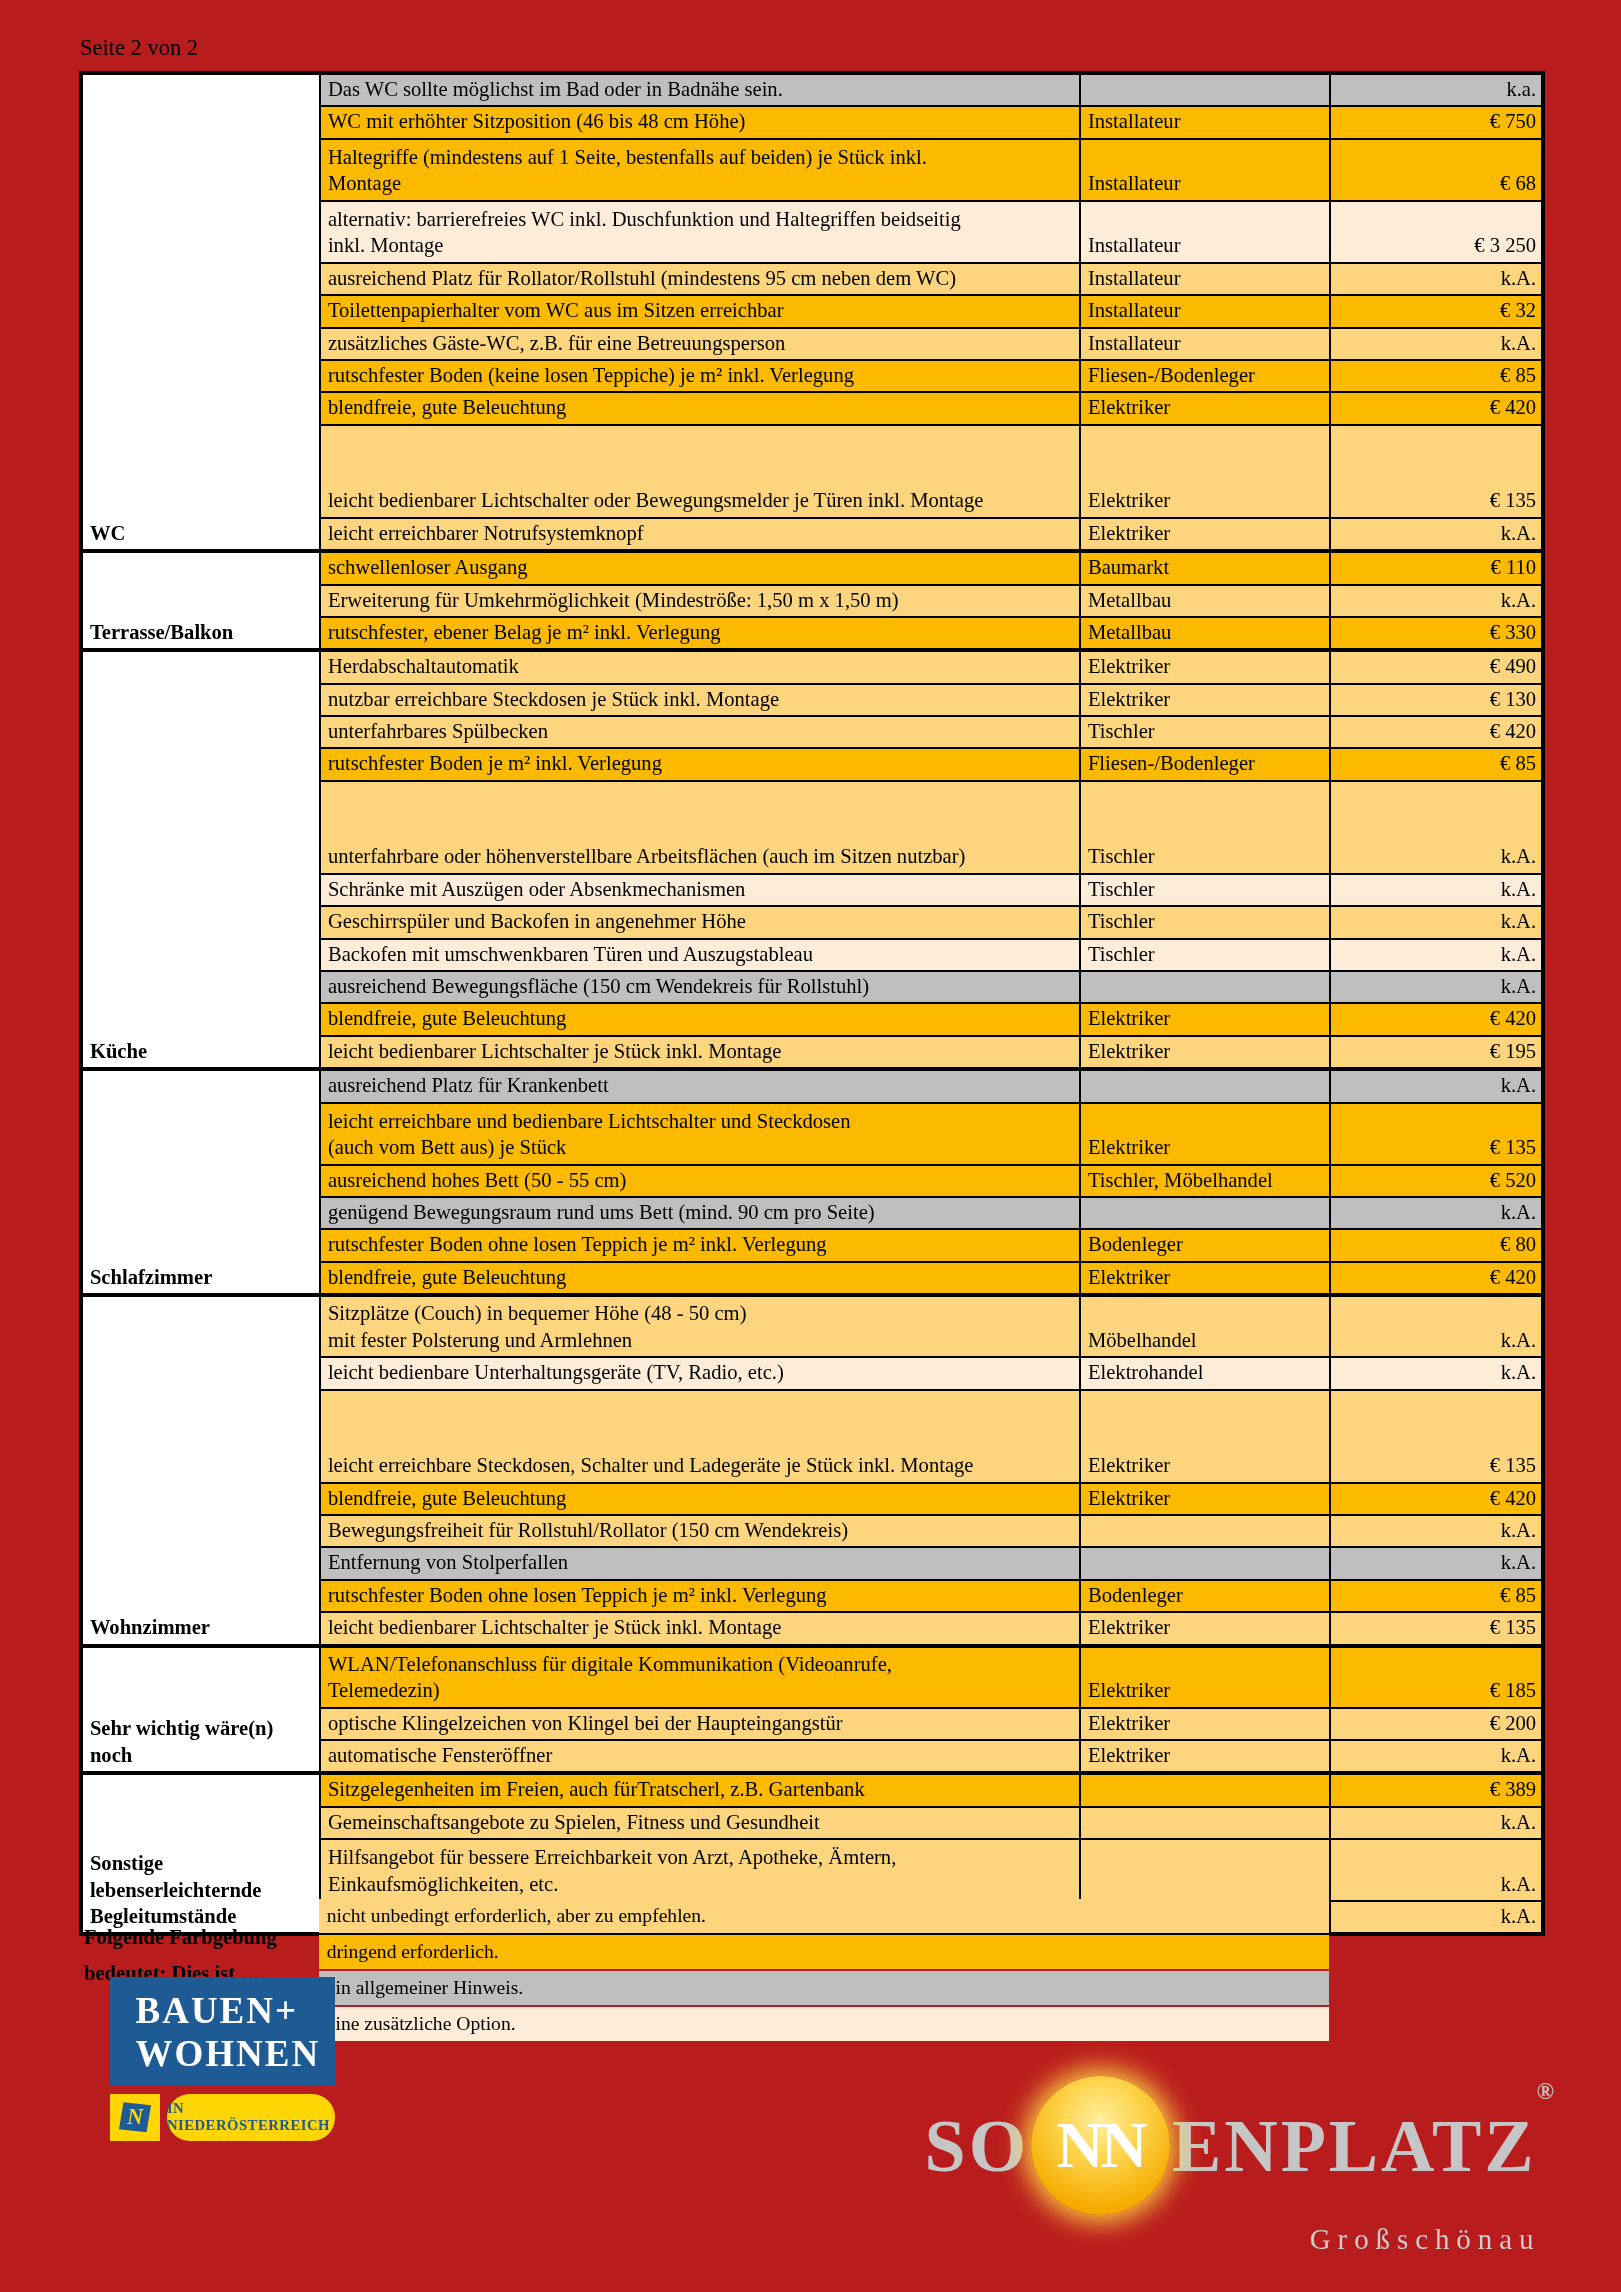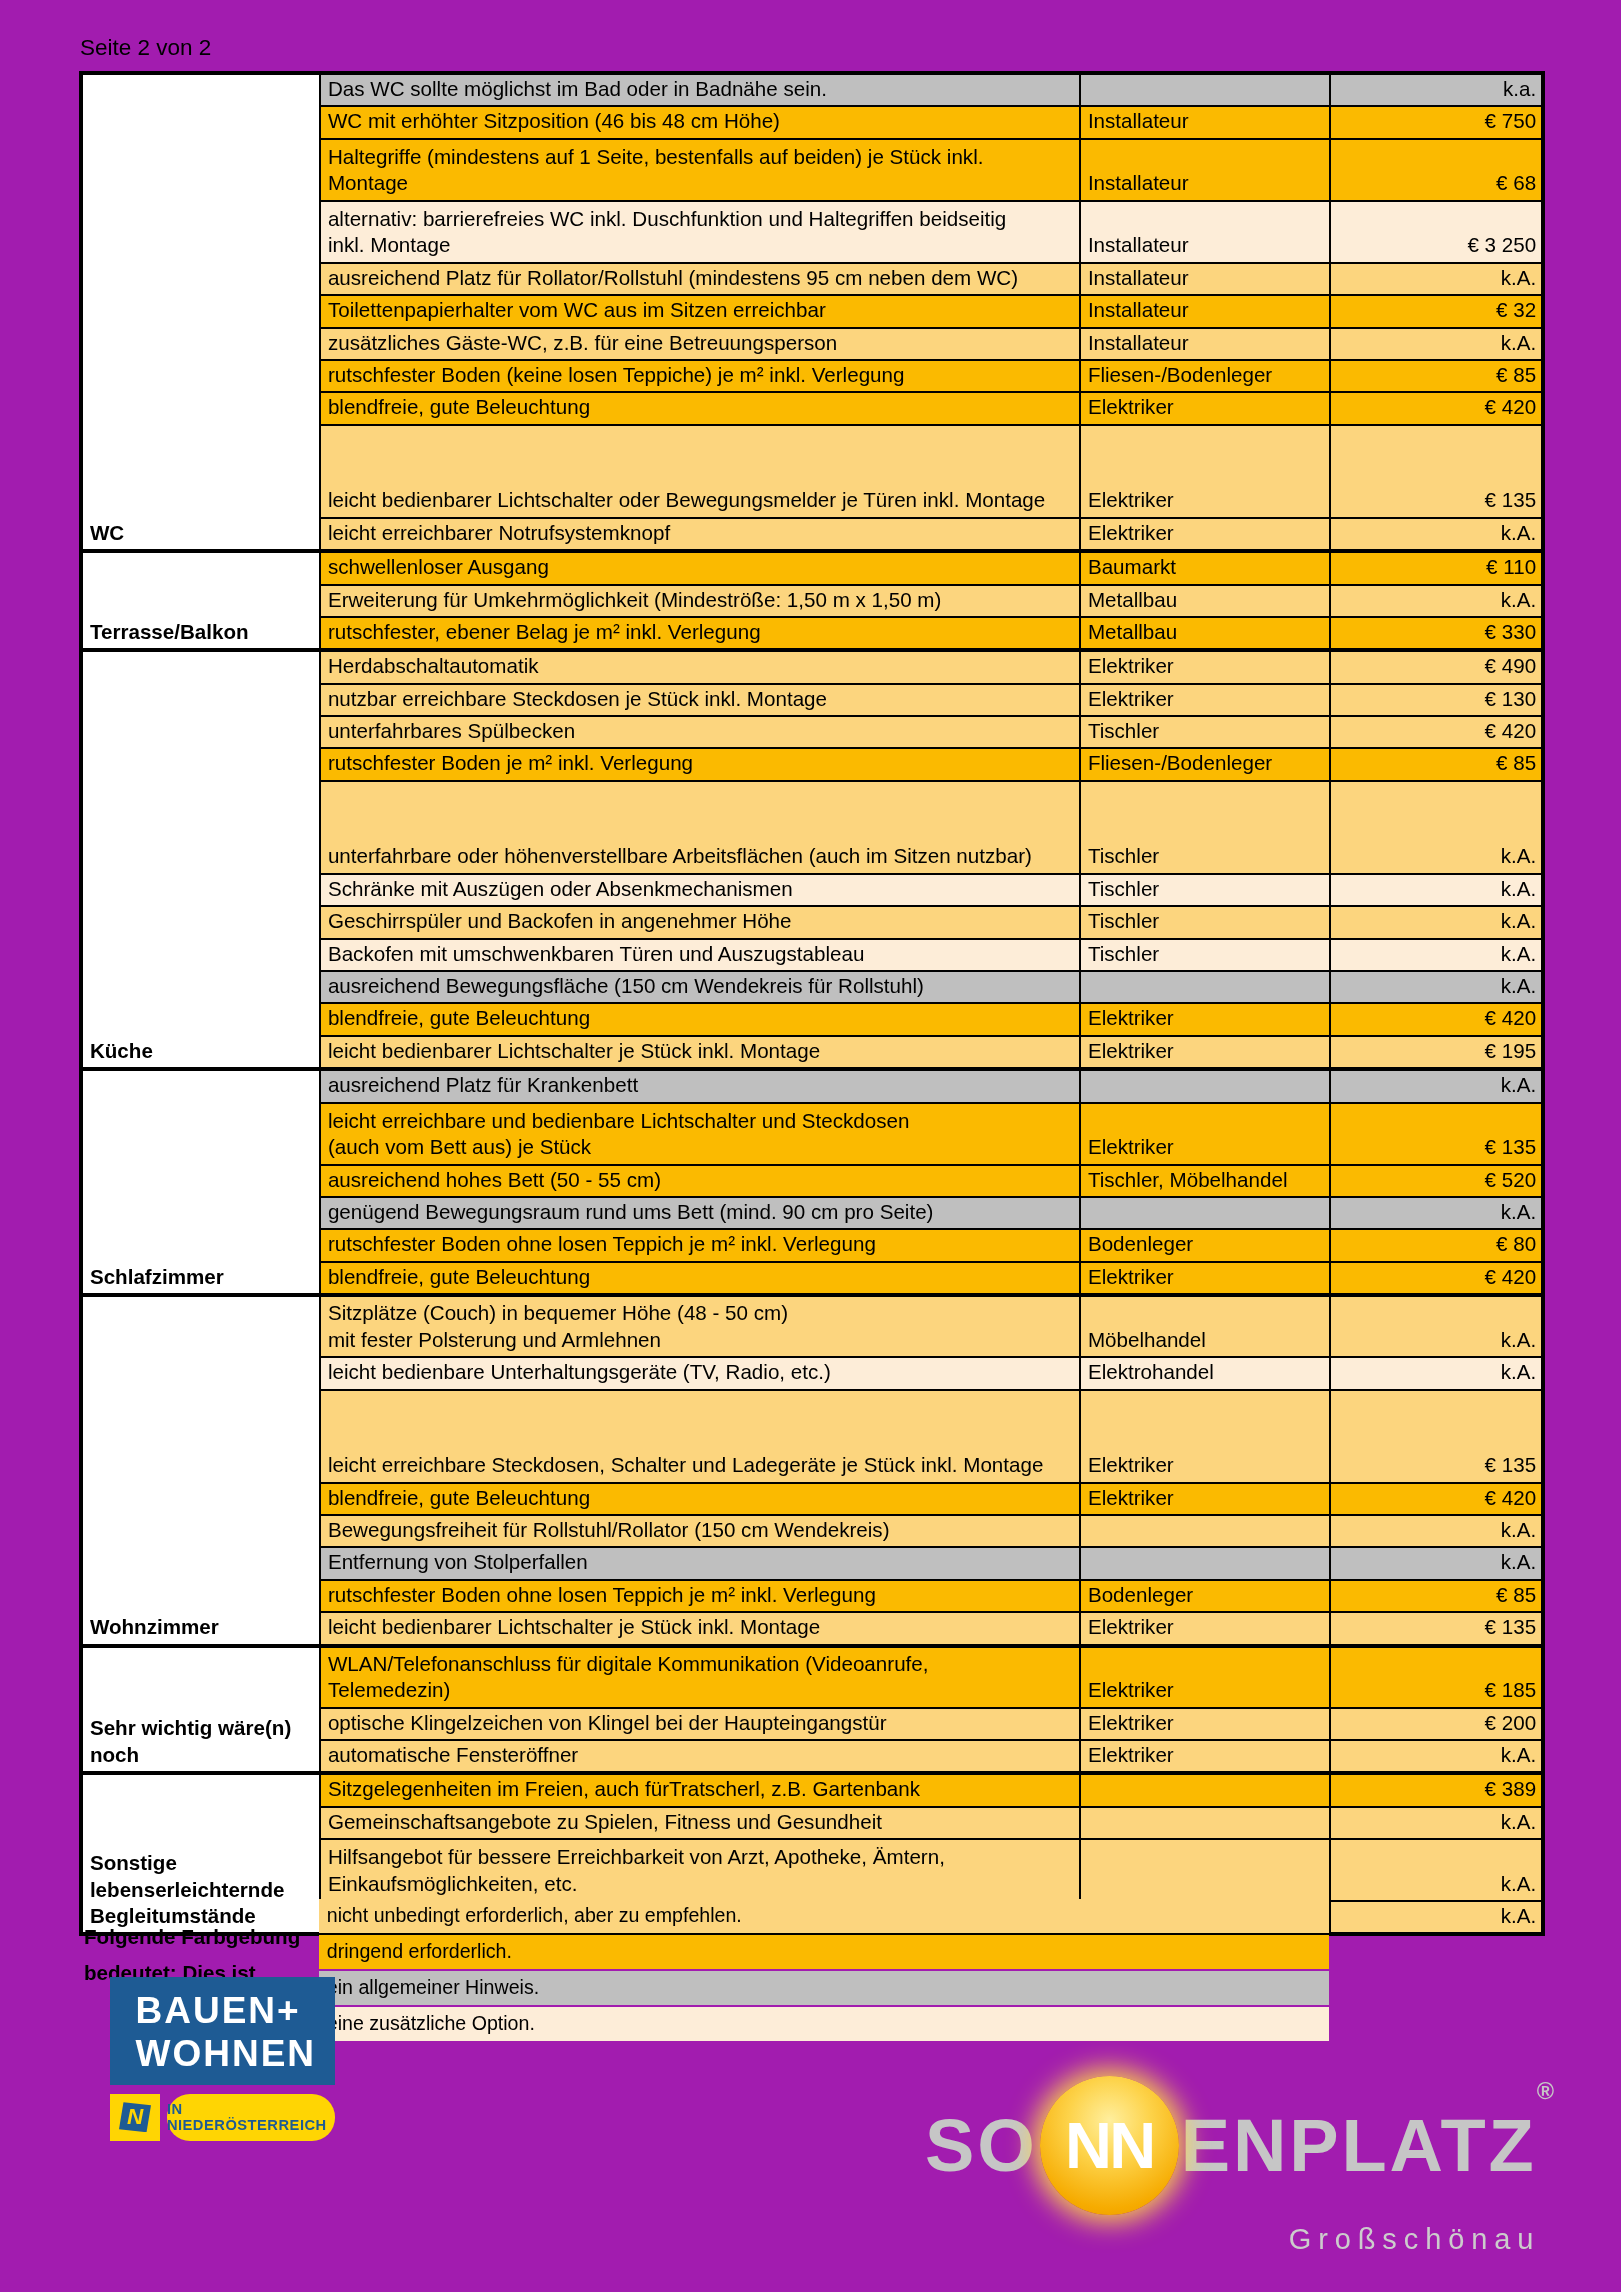--- a/index.html
+++ b/index.html
@@ -1,18 +1,18 @@
 <!DOCTYPE html>
 <html style="--orange: #FBBA00; --light: #FCD57E; --cream: #FDEDD8; --gray: #BFBFBF; --logo-blue: #1E5B94; --logo-yellow: #FFD503; --sp-gray: #C6C6C6; --sp-gray2: #CCCCCC;"><head>
 <meta charset="utf-8">
 <style>
   html,body { margin:0; padding:0; background:#e8e8e8; }
   .page {
-    position:relative; width:1621px; height:2293px; background:#a21caf;
-    font-family:Liberation Sans, sans-serif; color:#000; margin:0 auto;
+    position:relative; width:1621px; height:2293px; background:#b91c1c;
+    font-family:Liberation Serif, serif; color:#000; margin:0 auto;
     overflow:hidden;
   }
   .page-label { position:absolute; left:80px; top:35px; font-size:22.5px; }
 
   table.main {
     position:absolute; left:79px; top:71px; width:1461px;
     border-collapse:collapse; table-layout:fixed;
     border:4.9px solid #000;
   }
   table.main td {

